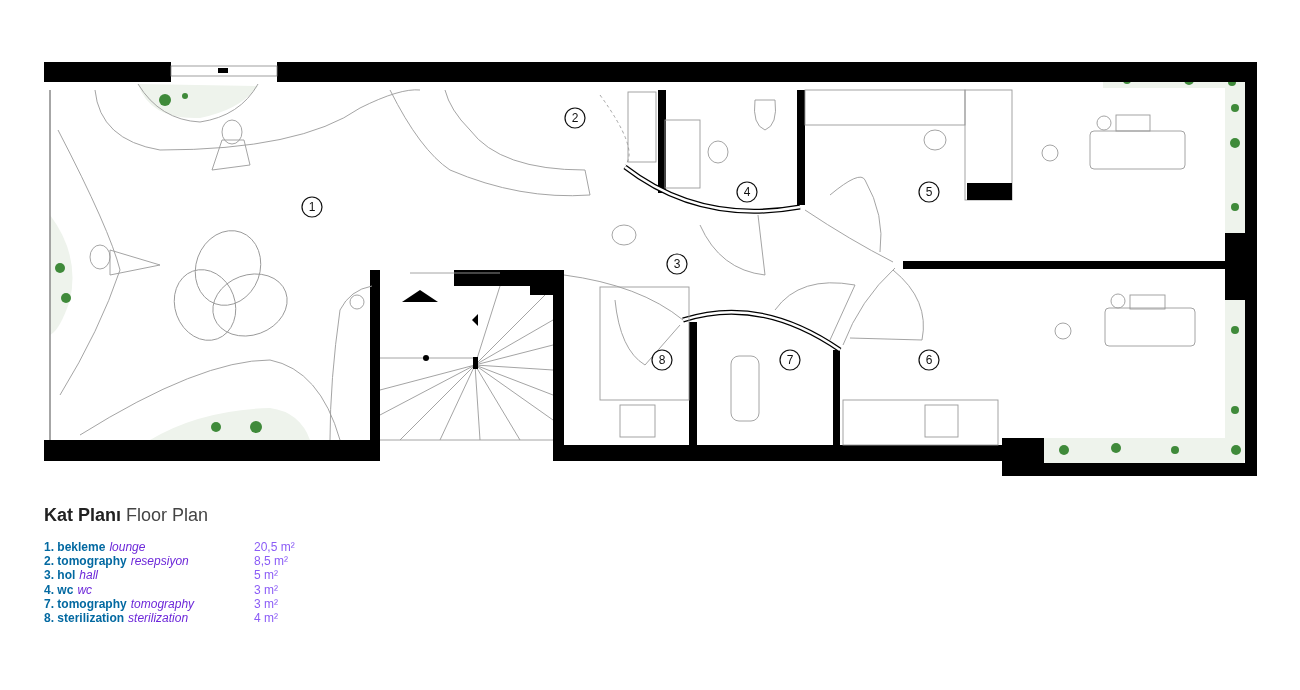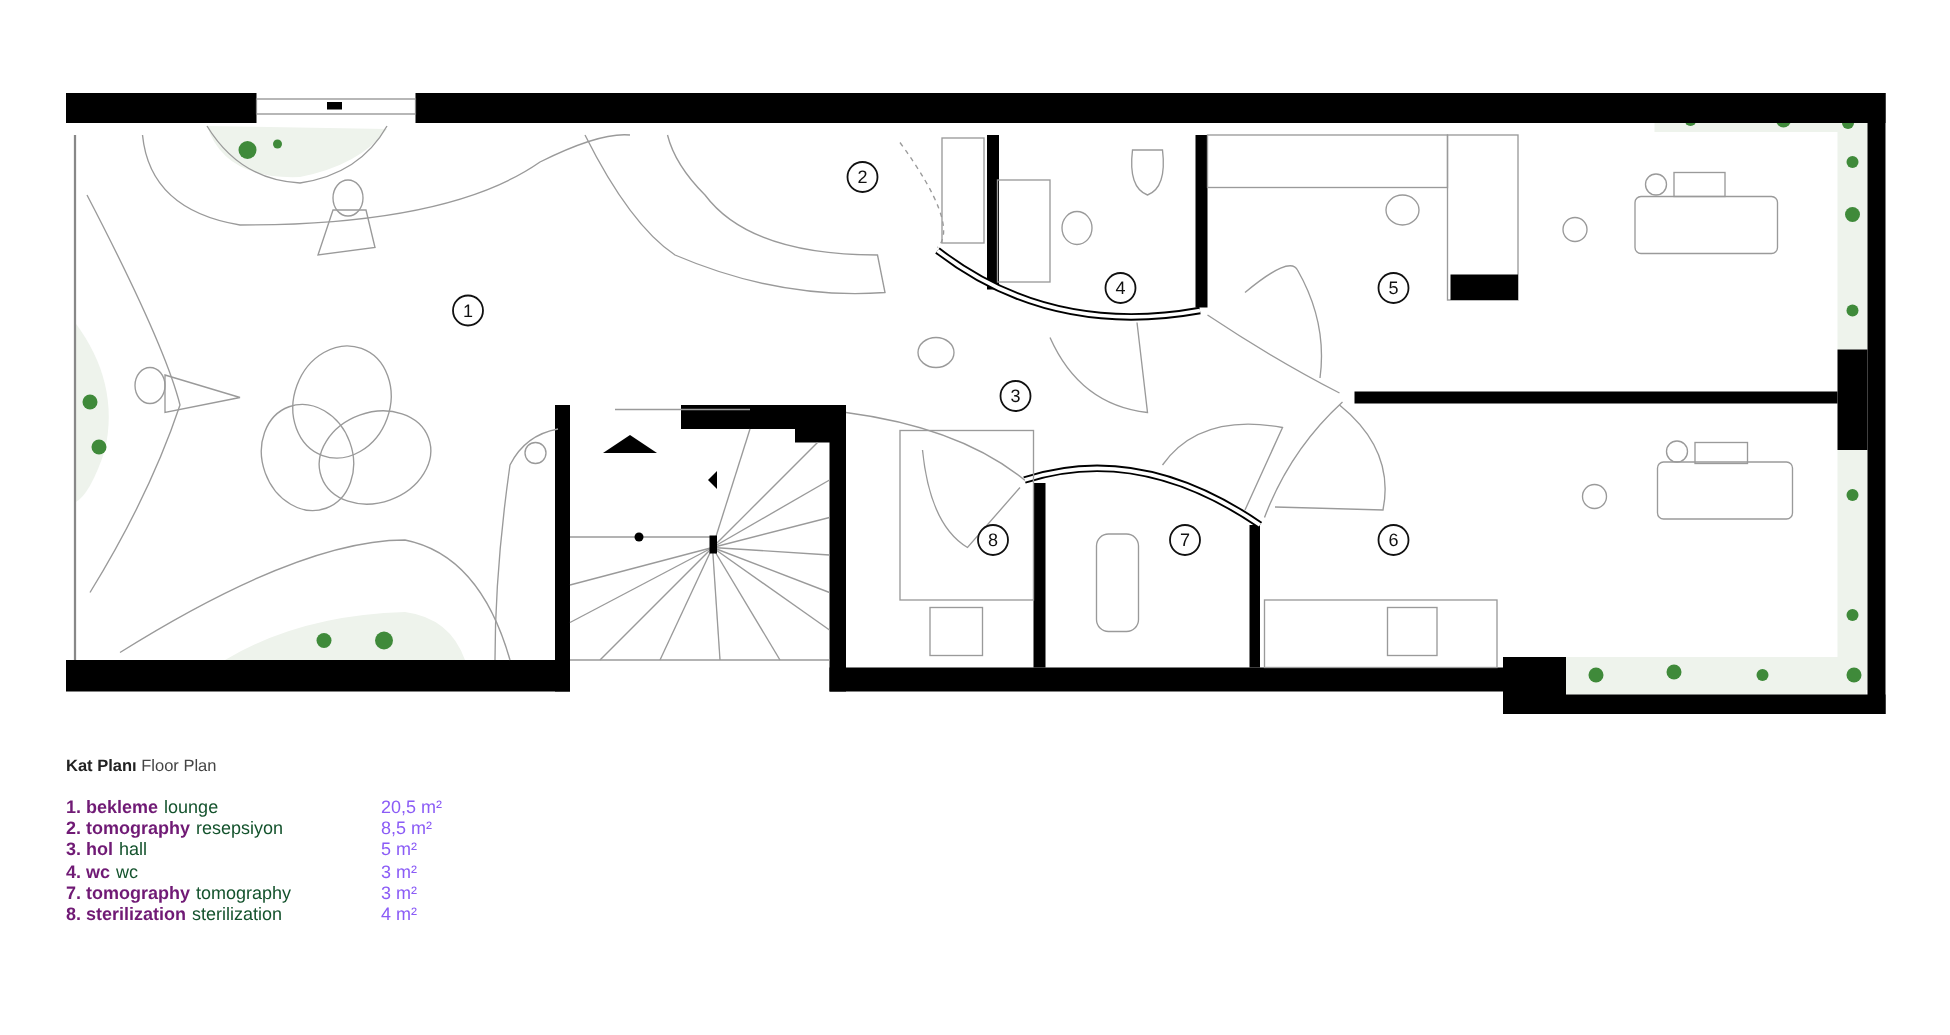--- a/index.html
+++ b/index.html
@@ -7,27 +7,27 @@
   #plan { position: absolute; left: 0; top: 0; width: 1300px; height: 490px; }
   .room-label-circle { fill: #fff; stroke: #111; stroke-width: 1.2; }
   .room-label-text { font-family: "Liberation Sans", sans-serif; font-size: 12px; fill: #111; text-anchor: middle; dominant-baseline: central; }
   .thin { fill: none; stroke: #9a9a9a; stroke-width: 0.9; }
   .dash { fill: none; stroke: #9a9a9a; stroke-width: 0.9; stroke-dasharray: 3 3; }
   .wall { fill: #000; }
   .plant-bed { fill: #eef3ec; }
   .plant { fill: #3f8a3a; }
 
   #legend { position: absolute; left: 44px; top: 505px; width: 400px; font-size: 12px; color: #222; }
-  #legend .title { margin-bottom: 14px; font-size: 11px; }
+  #legend .title { margin-bottom: 14px; font-size: 18px; }
   #legend .title b { font-weight: bold; }
   #legend .title span.en { color: #444; }
   .legend-row { display: flex; height: 14.2px; line-height: 14.2px; }
   .legend-row .name { width: 210px; white-space: nowrap; }
-  .legend-row .name b { font-weight: bold; color: #701a75; }
-  .legend-row .name .en { color: #14532d; margin-left: 4px; }
+  .legend-row .name b { font-weight: bold; color: #0369a1; }
+  .legend-row .name .en { color: #6d28d9; margin-left: 4px; font-style: italic; }
   .legend-row .area { color: #8b5cf6; }
 </style>
 </head>
 <body>
 
 <svg id="plan" viewBox="0 0 1300 490" xmlns="http://www.w3.org/2000/svg">
 
   <g>
     <path class="plant-bed" d="M138,84 Q150,120 200,118 Q240,110 258,86 Z"></path>
     <path class="plant-bed" d="M50,215 Q80,255 70,300 Q60,330 50,335 Z"></path>

